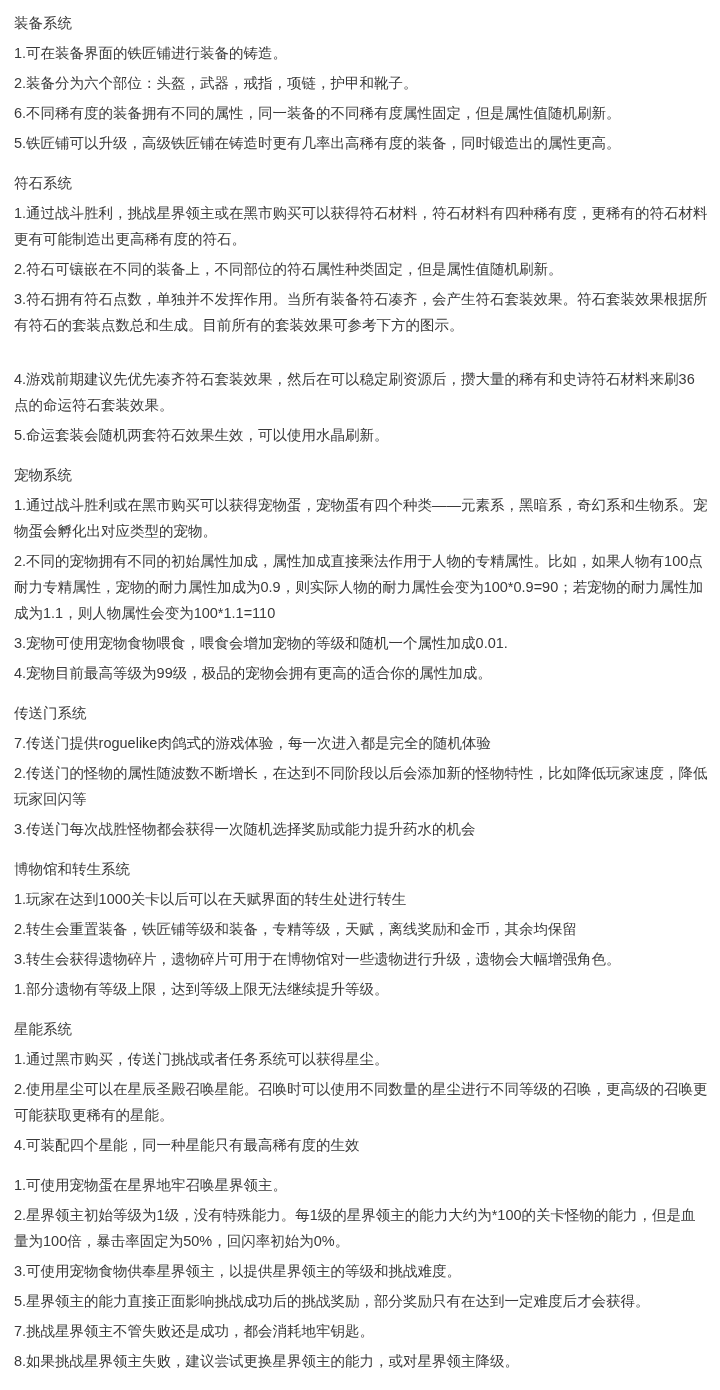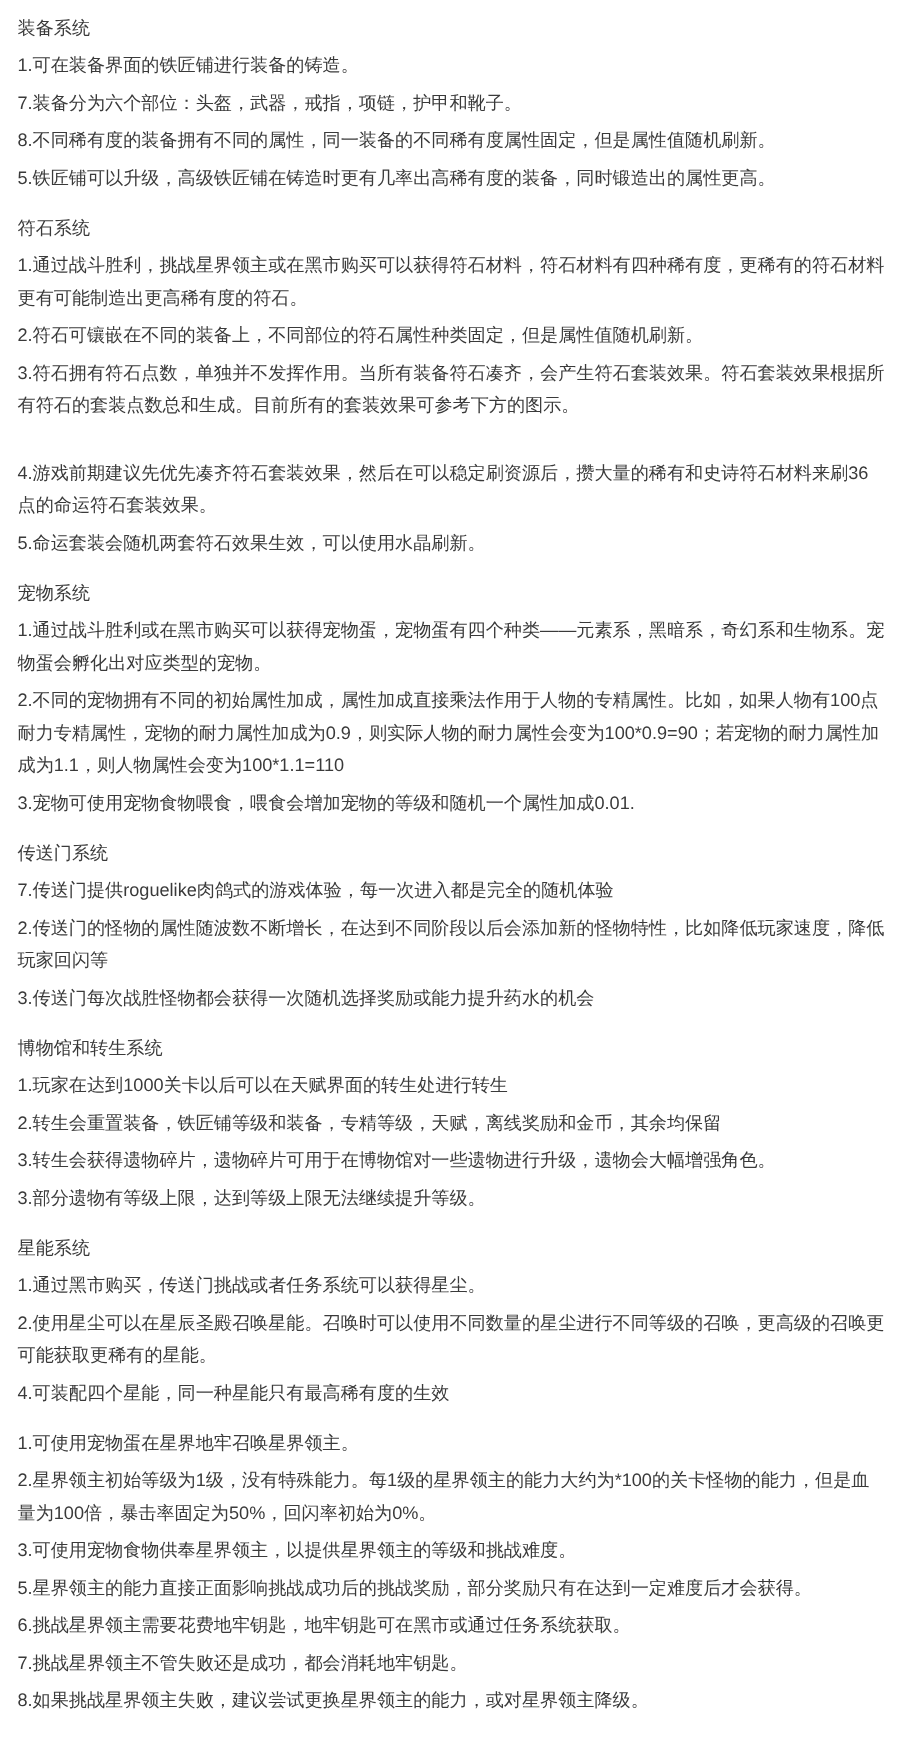--- a/index.html
+++ b/index.html
@@ -33,66 +33,66 @@
   .line.title { font-weight: 400; }
   .line.spacer { min-height: 20px; }
 </style>
 </head>
 <body>
 
 <main class="doc">
   <section class="doc-section">
     <p class="line title">装备系统</p>
   <p class="line">1.可在装备界面的铁匠铺进行装备的铸造。</p>
-      <p class="line">7.装备分为六个部位：头盔，武器，戒指，项链，护甲和靴子。</p>
-      <p class="line">8.不同稀有度的装备拥有不同的属性，同一装备的不同稀有度属性固定，但是属性值随机刷新。</p>
+      <p class="line">2.装备分为六个部位：头盔，武器，戒指，项链，护甲和靴子。</p>
+      <p class="line">6.不同稀有度的装备拥有不同的属性，同一装备的不同稀有度属性固定，但是属性值随机刷新。</p>
       <p class="line">5.铁匠铺可以升级，高级铁匠铺在铸造时更有几率出高稀有度的装备，同时锻造出的属性更高。</p>
     </section>
 
   <section class="doc-section">
     <p class="line title">符石系统</p>
   <p class="line">1.通过战斗胜利，挑战星界领主或在黑市购买可以获得符石材料，符石材料有四种稀有度，更稀有的符石材料更有可能制造出更高稀有度的符石。</p>
       <p class="line">2.符石可镶嵌在不同的装备上，不同部位的符石属性种类固定，但是属性值随机刷新。</p>
       <p class="line">3.符石拥有符石点数，单独并不发挥作用。当所有装备符石凑齐，会产生符石套装效果。符石套装效果根据所有符石的套装点数总和生成。目前所有的套装效果可参考下方的图示。</p>
       <p class="line spacer"></p>
       <p class="line">4.游戏前期建议先优先凑齐符石套装效果，然后在可以稳定刷资源后，攒大量的稀有和史诗符石材料来刷36点的命运符石套装效果。</p>
       <p class="line">5.命运套装会随机两套符石效果生效，可以使用水晶刷新。</p>
     </section>
 
   <section class="doc-section">
     <p class="line title">宠物系统</p>
   <p class="line">1.通过战斗胜利或在黑市购买可以获得宠物蛋，宠物蛋有四个种类——元素系，黑暗系，奇幻系和生物系。宠物蛋会孵化出对应类型的宠物。</p>
       <p class="line">2.不同的宠物拥有不同的初始属性加成，属性加成直接乘法作用于人物的专精属性。比如，如果人物有100点耐力专精属性，宠物的耐力属性加成为0.9，则实际人物的耐力属性会变为100*0.9=90；若宠物的耐力属性加成为1.1，则人物属性会变为100*1.1=110</p>
       <p class="line">3.宠物可使用宠物食物喂食，喂食会增加宠物的等级和随机一个属性加成0.01.</p>
+      <p class="line">4.宠物目前最高等级为99级，极品的宠物会拥有更高的适合你的属性加成。</p>
     </section>
 
   <section class="doc-section">
     <p class="line title">传送门系统</p>
   <p class="line">7.传送门提供roguelike肉鸽式的游戏体验，每一次进入都是完全的随机体验</p>
       <p class="line">2.传送门的怪物的属性随波数不断增长，在达到不同阶段以后会添加新的怪物特性，比如降低玩家速度，降低玩家回闪等</p>
       <p class="line">3.传送门每次战胜怪物都会获得一次随机选择奖励或能力提升药水的机会</p>
     </section>
 
   <section class="doc-section">
     <p class="line title">博物馆和转生系统</p>
   <p class="line">1.玩家在达到1000关卡以后可以在天赋界面的转生处进行转生</p>
       <p class="line">2.转生会重置装备，铁匠铺等级和装备，专精等级，天赋，离线奖励和金币，其余均保留</p>
       <p class="line">3.转生会获得遗物碎片，遗物碎片可用于在博物馆对一些遗物进行升级，遗物会大幅增强角色。</p>
-      <p class="line">3.部分遗物有等级上限，达到等级上限无法继续提升等级。</p>
+      <p class="line">1.部分遗物有等级上限，达到等级上限无法继续提升等级。</p>
     </section>
 
   <section class="doc-section">
     <p class="line title">星能系统</p>
   <p class="line">1.通过黑市购买，传送门挑战或者任务系统可以获得星尘。</p>
       <p class="line">2.使用星尘可以在星辰圣殿召唤星能。召唤时可以使用不同数量的星尘进行不同等级的召唤，更高级的召唤更可能获取更稀有的星能。</p>
       <p class="line">4.可装配四个星能，同一种星能只有最高稀有度的生效</p>
     </section>
 
   <section class="doc-section">
   <p class="line">1.可使用宠物蛋在星界地牢召唤星界领主。</p>
       <p class="line">2.星界领主初始等级为1级，没有特殊能力。每1级的星界领主的能力大约为*100的关卡怪物的能力，但是血量为100倍，暴击率固定为50%，回闪率初始为0%。</p>
       <p class="line">3.可使用宠物食物供奉星界领主，以提供星界领主的等级和挑战难度。</p>
       <p class="line">5.星界领主的能力直接正面影响挑战成功后的挑战奖励，部分奖励只有在达到一定难度后才会获得。</p>
-      <p class="line">6.挑战星界领主需要花费地牢钥匙，地牢钥匙可在黑市或通过任务系统获取。</p>
       <p class="line">7.挑战星界领主不管失败还是成功，都会消耗地牢钥匙。</p>
       <p class="line">8.如果挑战星界领主失败，建议尝试更换星界领主的能力，或对星界领主降级。</p>
     </section>
 </main>
 
 </body></html>

